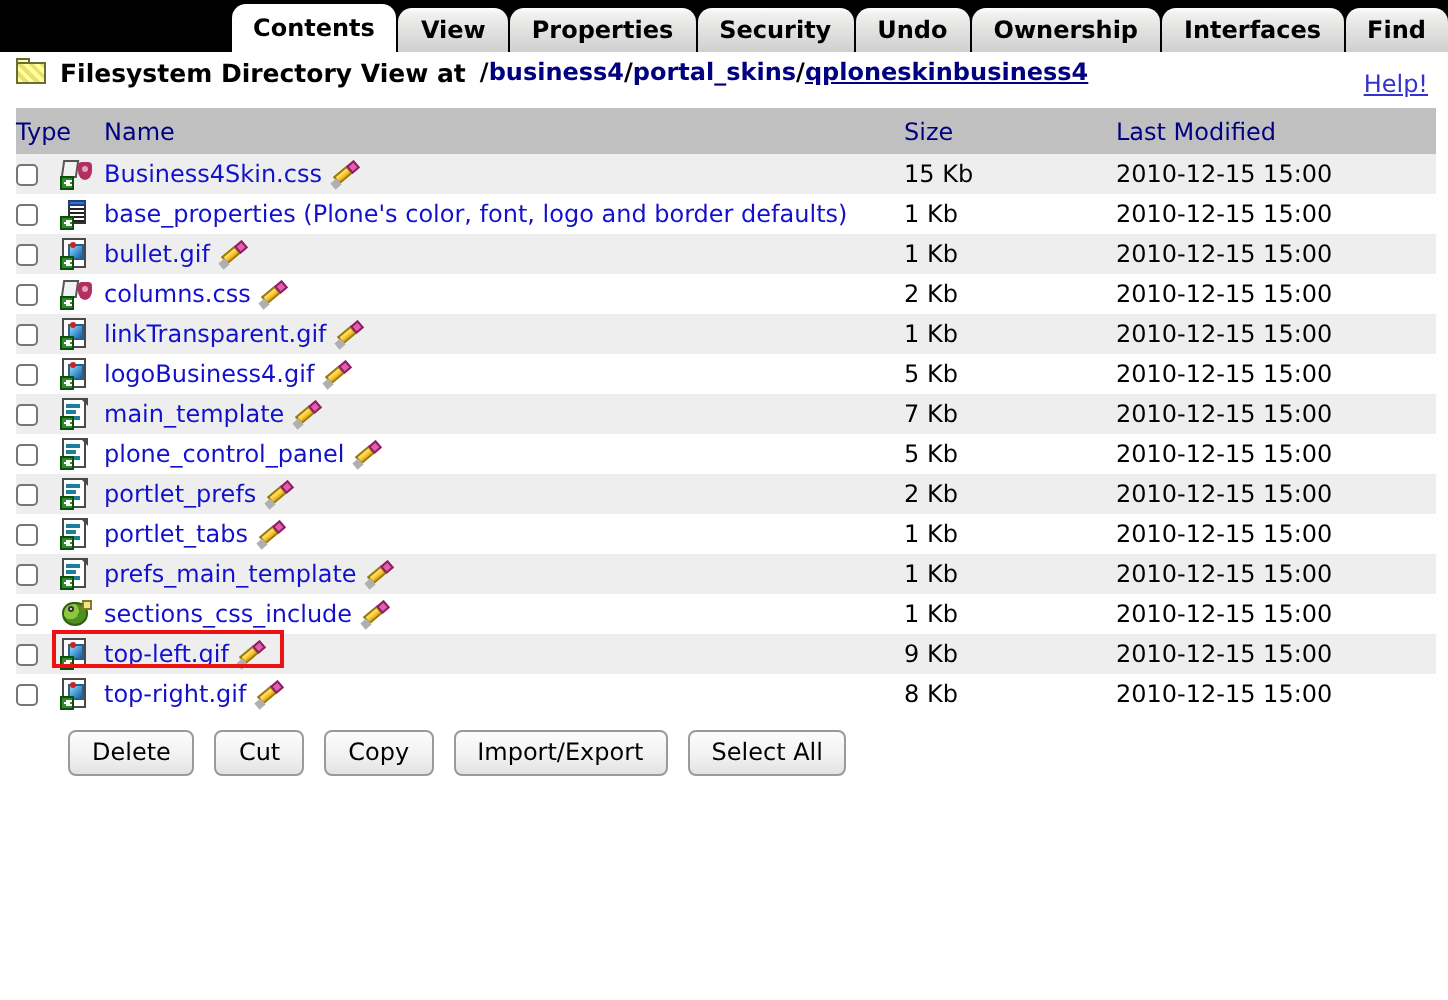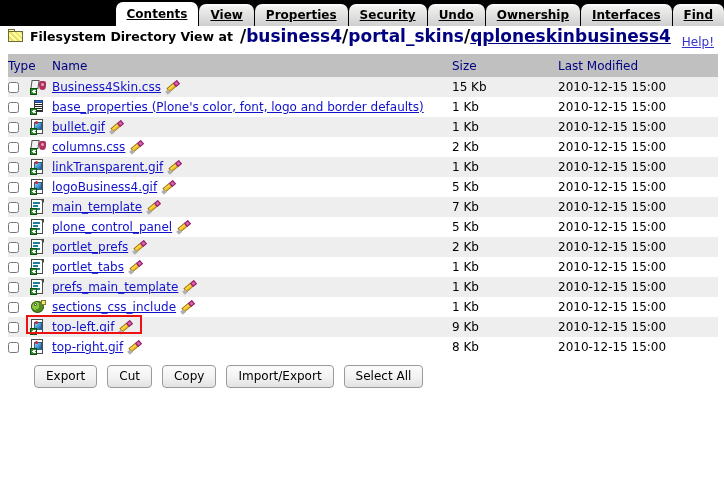--- a/index.html
+++ b/index.html
@@ -36,21 +36,20 @@
     color: #000000;
     font-weight: bold;
     font-size: 12px;
     padding: 0 11px;
     margin: 0 1px 0 0;
     border-top-left-radius: 7px;
     border-top-right-radius: 7px;
     white-space: nowrap;
     cursor: pointer;
     text-align: center;
-    text-decoration: underline;
   }
   .tab.active {
     background: #ffffff;
     background: linear-gradient(to bottom, #ffffff 0%, #ffffff 100%);
     height: 24px;
     line-height: 24px;
   }
   .tab:last-child { margin-right: 0; }
 
   
@@ -88,21 +87,21 @@
     box-sizing: border-box;
   }
   .title-text {
     font-weight: bold;
     font-size: 12.5px;
     color: #000;
     white-space: nowrap;
   }
   .path {
     font-weight: bold;
-    font-size: 17px;
+    font-size: 12px;
     color: #000080;
     margin-left: 7px;
     white-space: nowrap;
   }
   .path .seg { color: #000080; }
   .path .sep { color: #000000; }
   .path .current { text-decoration: underline; }
   .help-link {
     position: absolute;
     right: 10px;
@@ -159,21 +158,20 @@
     vertical-align: middle;
   }
 
   .namecell {
     display: inline-flex;
     align-items: center;
     gap: 5px;
   }
   a.filelink {
     color: #1111cc;
-    text-decoration: underline;
     font-size: 12px;
     cursor: pointer;
   }
   .wrapname a.filelink { line-height: 15px; }
 
   
   tr.highlighted td.c-icon,
   tr.highlighted td.c-name { position: relative; }
   .hl-box {
     position: absolute;
@@ -598,18 +596,18 @@
               </span>
             </span></td>
           <td class="c-size">8 Kb</td>
           <td class="c-mod">2010-12-15 15:00</td>
         </tr>
       </tbody>
   </table>
 </div>
 
 <div class="buttonbar" id="buttonbar">
-    <button class="btn">Export</button>
+    <button class="btn">Delete</button>
     <button class="btn">Cut</button>
     <button class="btn">Copy</button>
     <button class="btn">Import/Export</button>
     <button class="btn">Select All</button>
   </div>
 
 </body></html>

